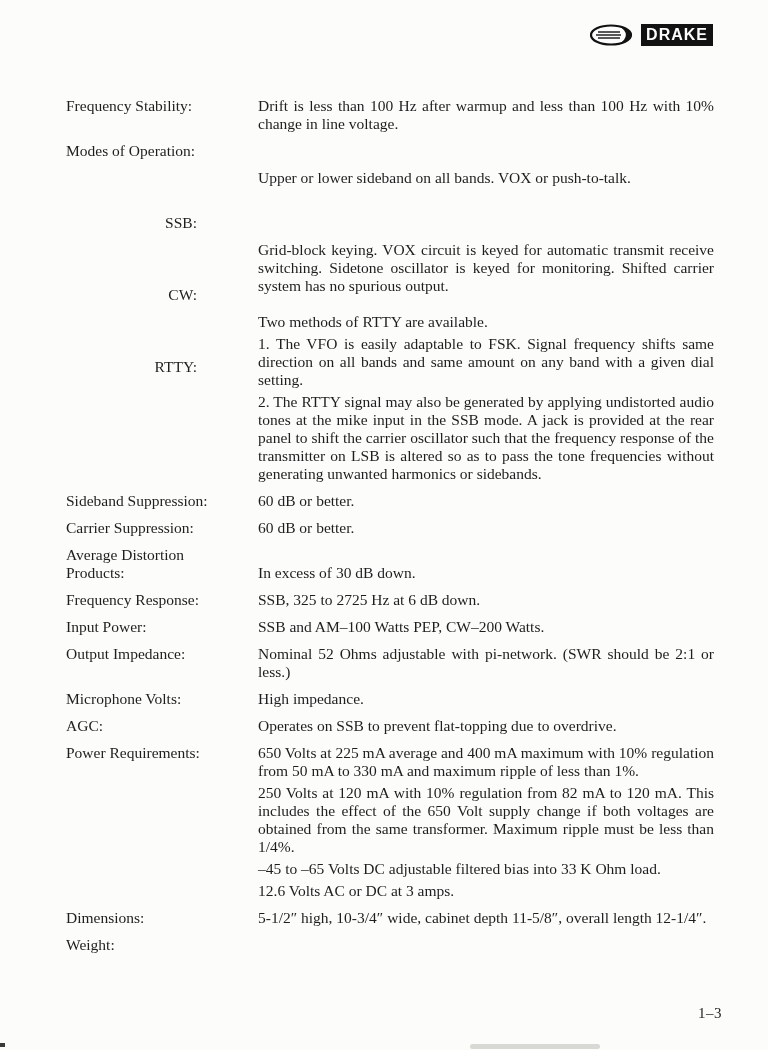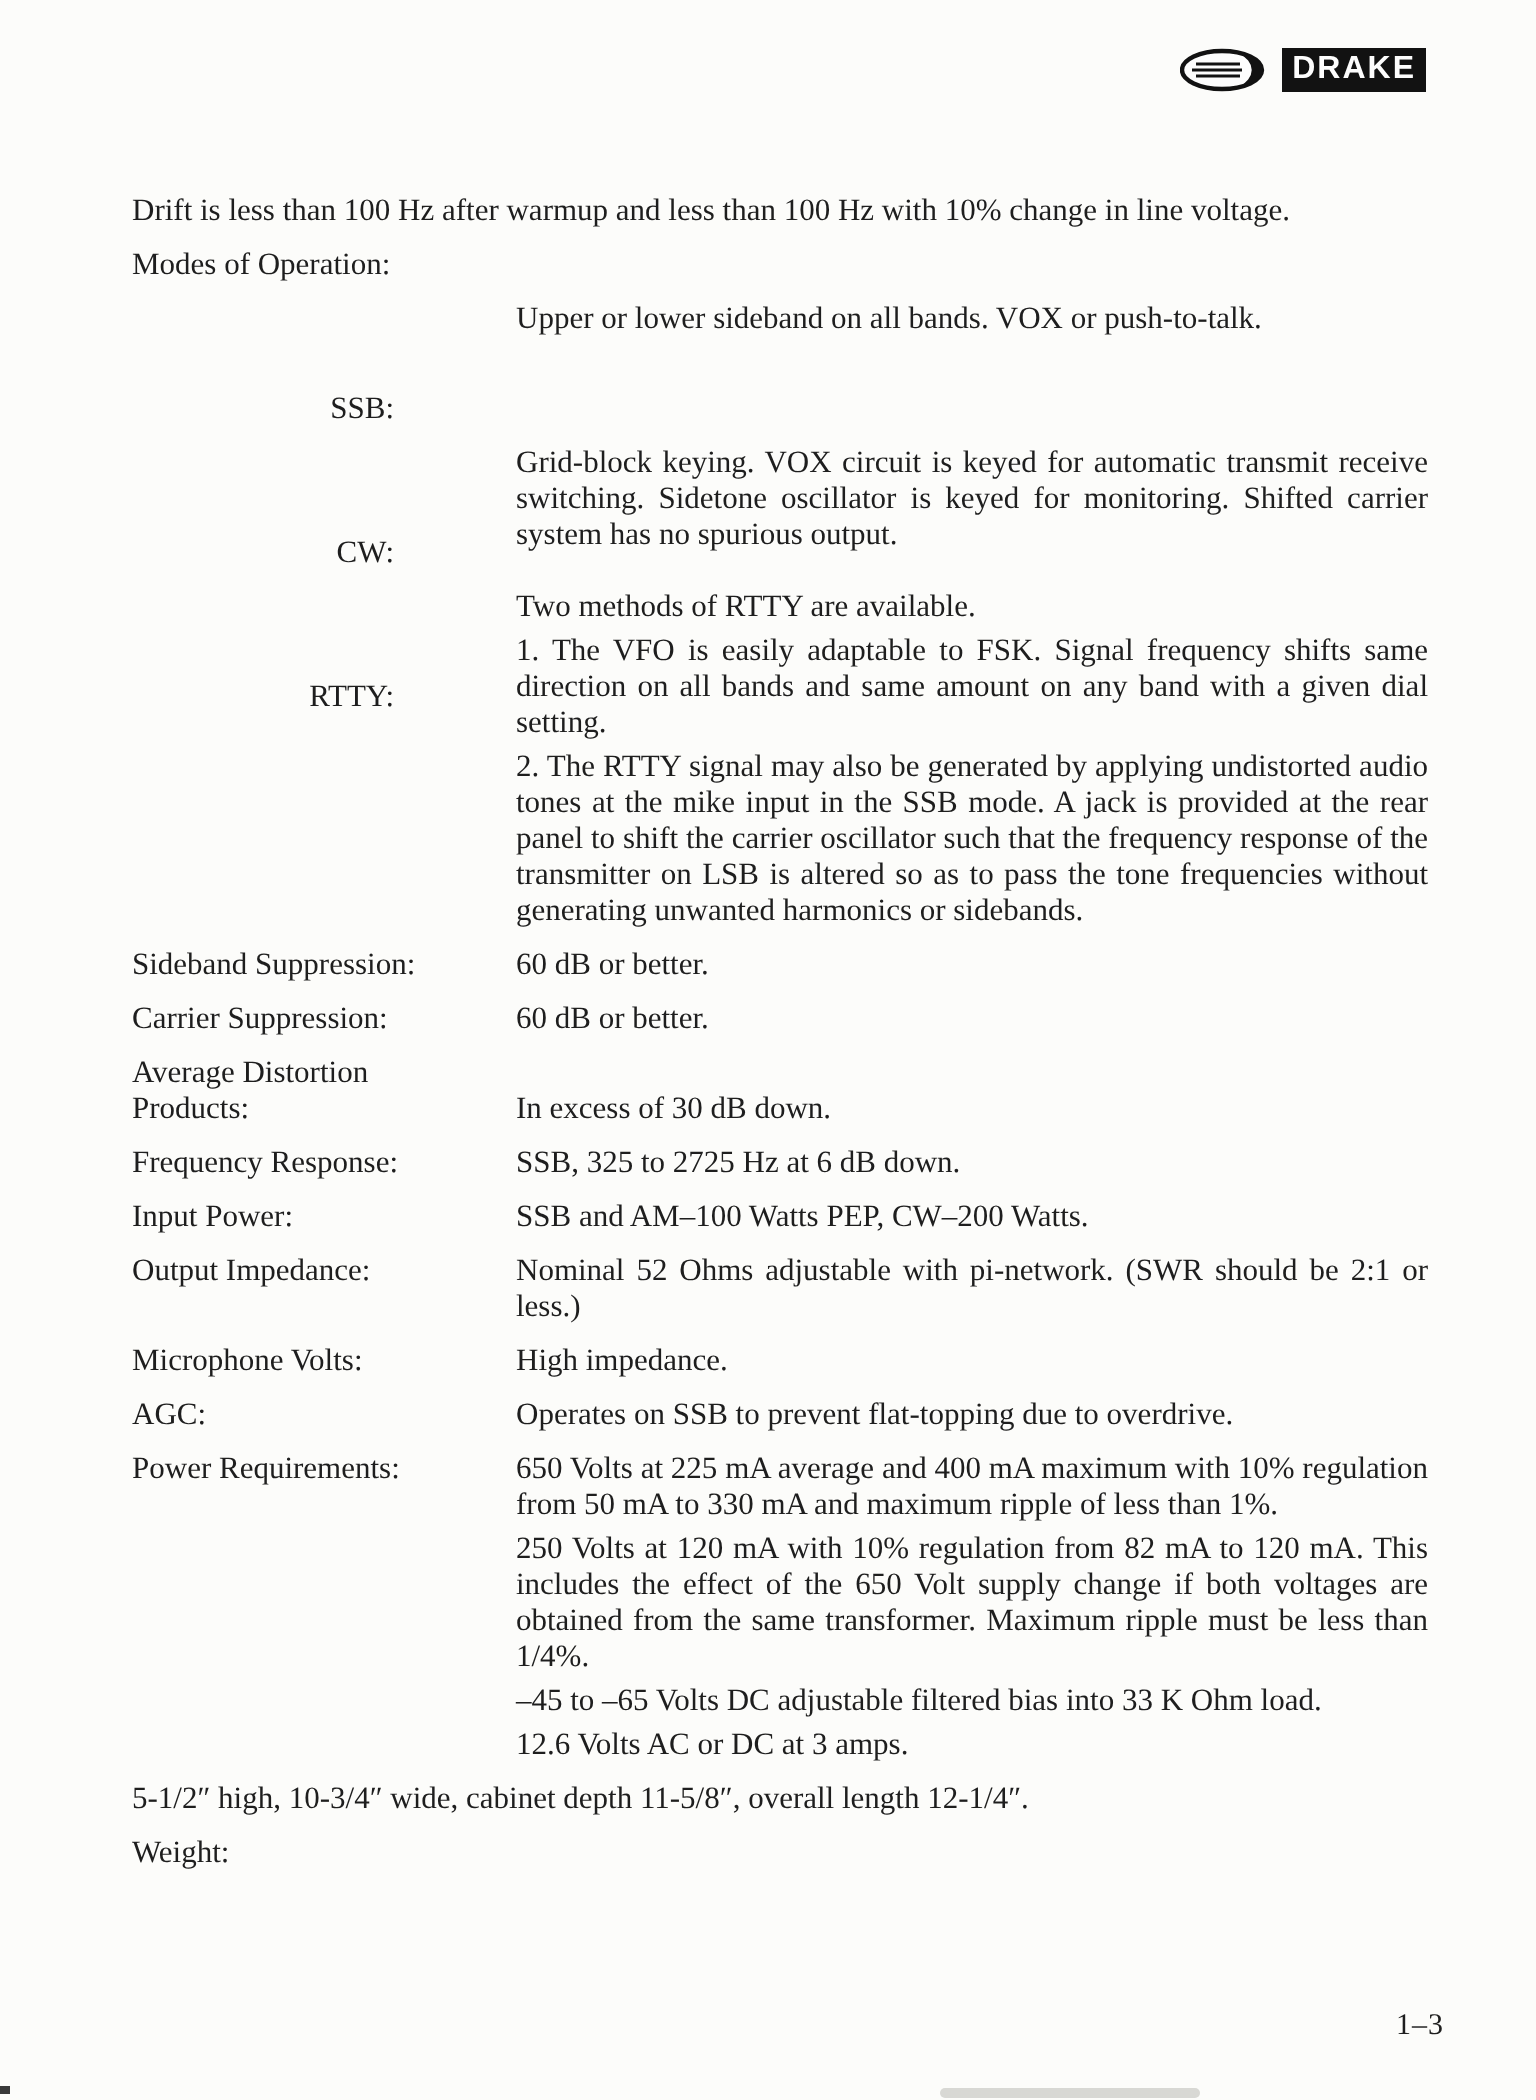--- a/index.html
+++ b/index.html
@@ -102,20 +102,21 @@
       <path d="M 29 3.2 A 20 9.5 0 0 1 29 20.8 A 26 13 0 0 0 29 3.2 Z" fill="#121212"></path>
       <line x1="8" y1="9" x2="30" y2="9" stroke="#121212" stroke-width="1.4"></line>
       <line x1="6" y1="12" x2="31" y2="12" stroke="#121212" stroke-width="1.4"></line>
       <line x1="8" y1="15" x2="30" y2="15" stroke="#121212" stroke-width="1.4"></line>
     </svg>
     <div class="logo-box">DRAKE</div>
   </div>
 
   <div class="content">
   <div class="row">
+    <div class="label">Frequency Stability:</div>
     <div class="desc">
           <p>Drift is less than 100 Hz after warmup and less than 100 Hz with 10% change in line voltage.</p>
         </div>
   </div>
 
   <div class="row">
     <div class="label">Modes of Operation:</div>
     <div class="desc"></div>
   </div>
 
@@ -206,20 +207,21 @@
     <div class="label">Power Requirements:</div>
     <div class="desc">
           <p>650 Volts at 225 mA average and 400 mA maximum with 10% regulation from 50 mA to 330 mA and maximum ripple of less than 1%.</p>
           <p>250 Volts at 120 mA with 10% regulation from 82 mA to 120 mA. This includes the effect of the 650 Volt supply change if both voltages are obtained from the same transformer. Maximum ripple must be less than 1/4%.</p>
           <p>–45 to –65 Volts DC adjustable filtered bias into 33 K Ohm load.</p>
           <p>12.6 Volts AC or DC at 3 amps.</p>
         </div>
   </div>
 
   <div class="row">
+    <div class="label">Dimensions:</div>
     <div class="desc">
           <p>5-1/2″ high, 10-3/4″ wide, cabinet depth 11-5/8″, overall length 12-1/4″.</p>
         </div>
   </div>
 
   <div class="row">
     <div class="label">Weight:</div>
   </div>
 </div>
 

